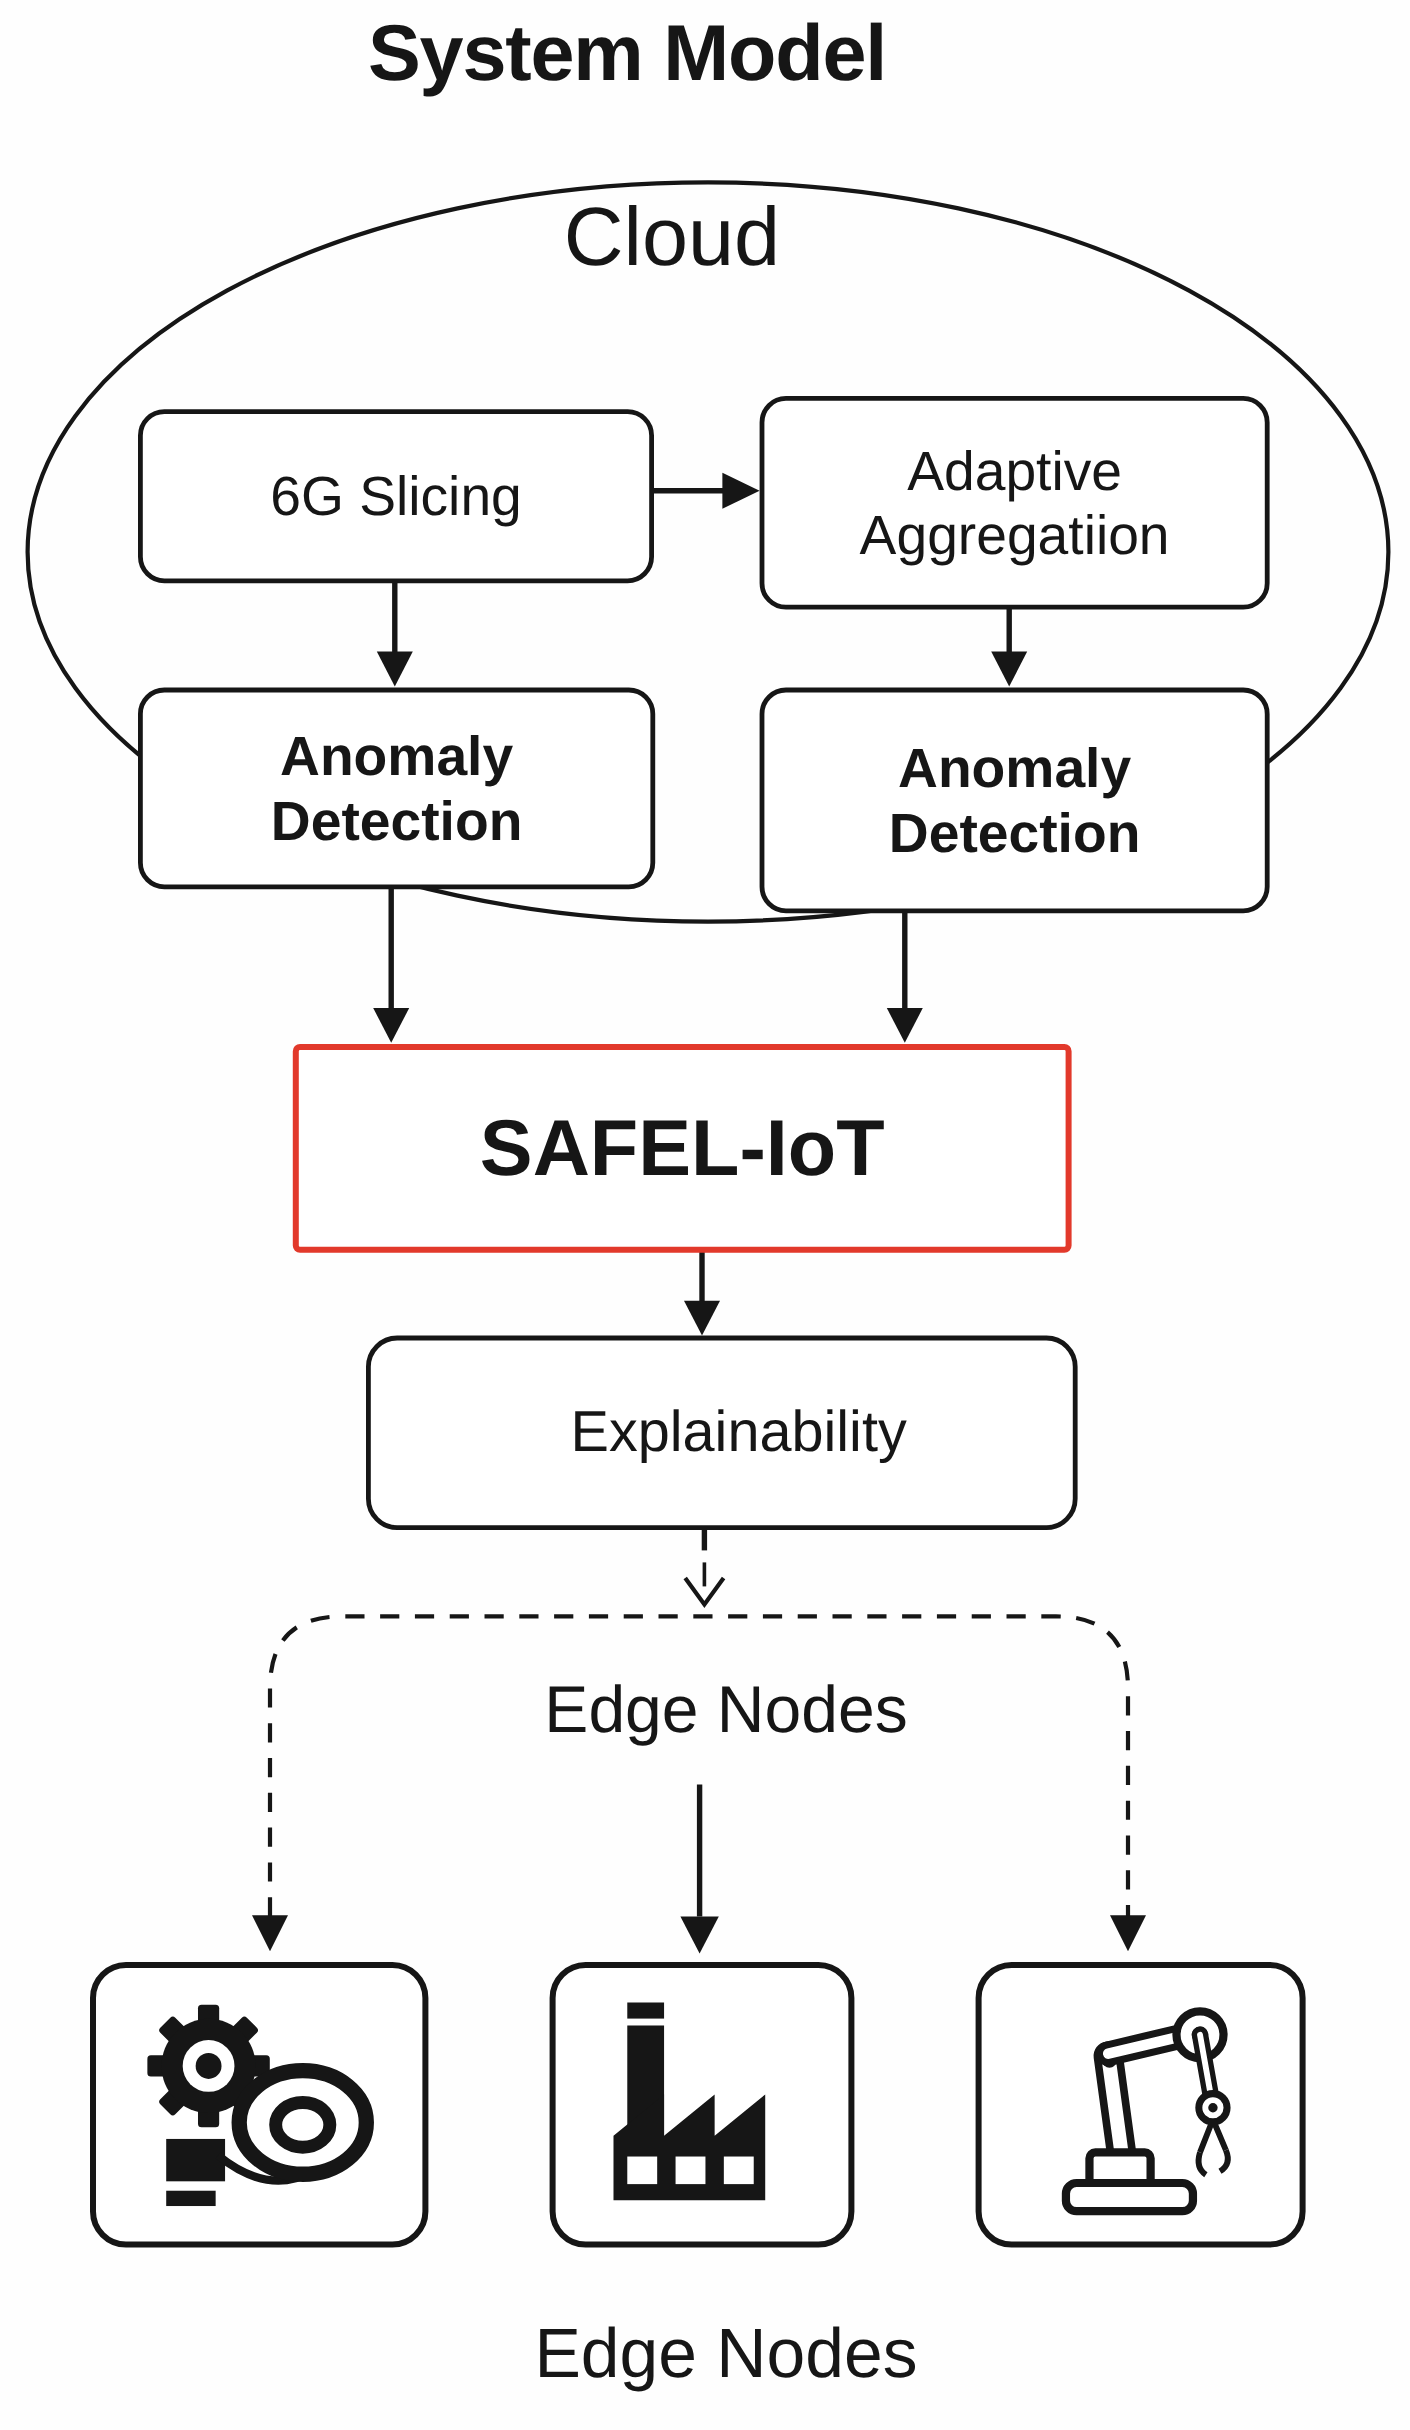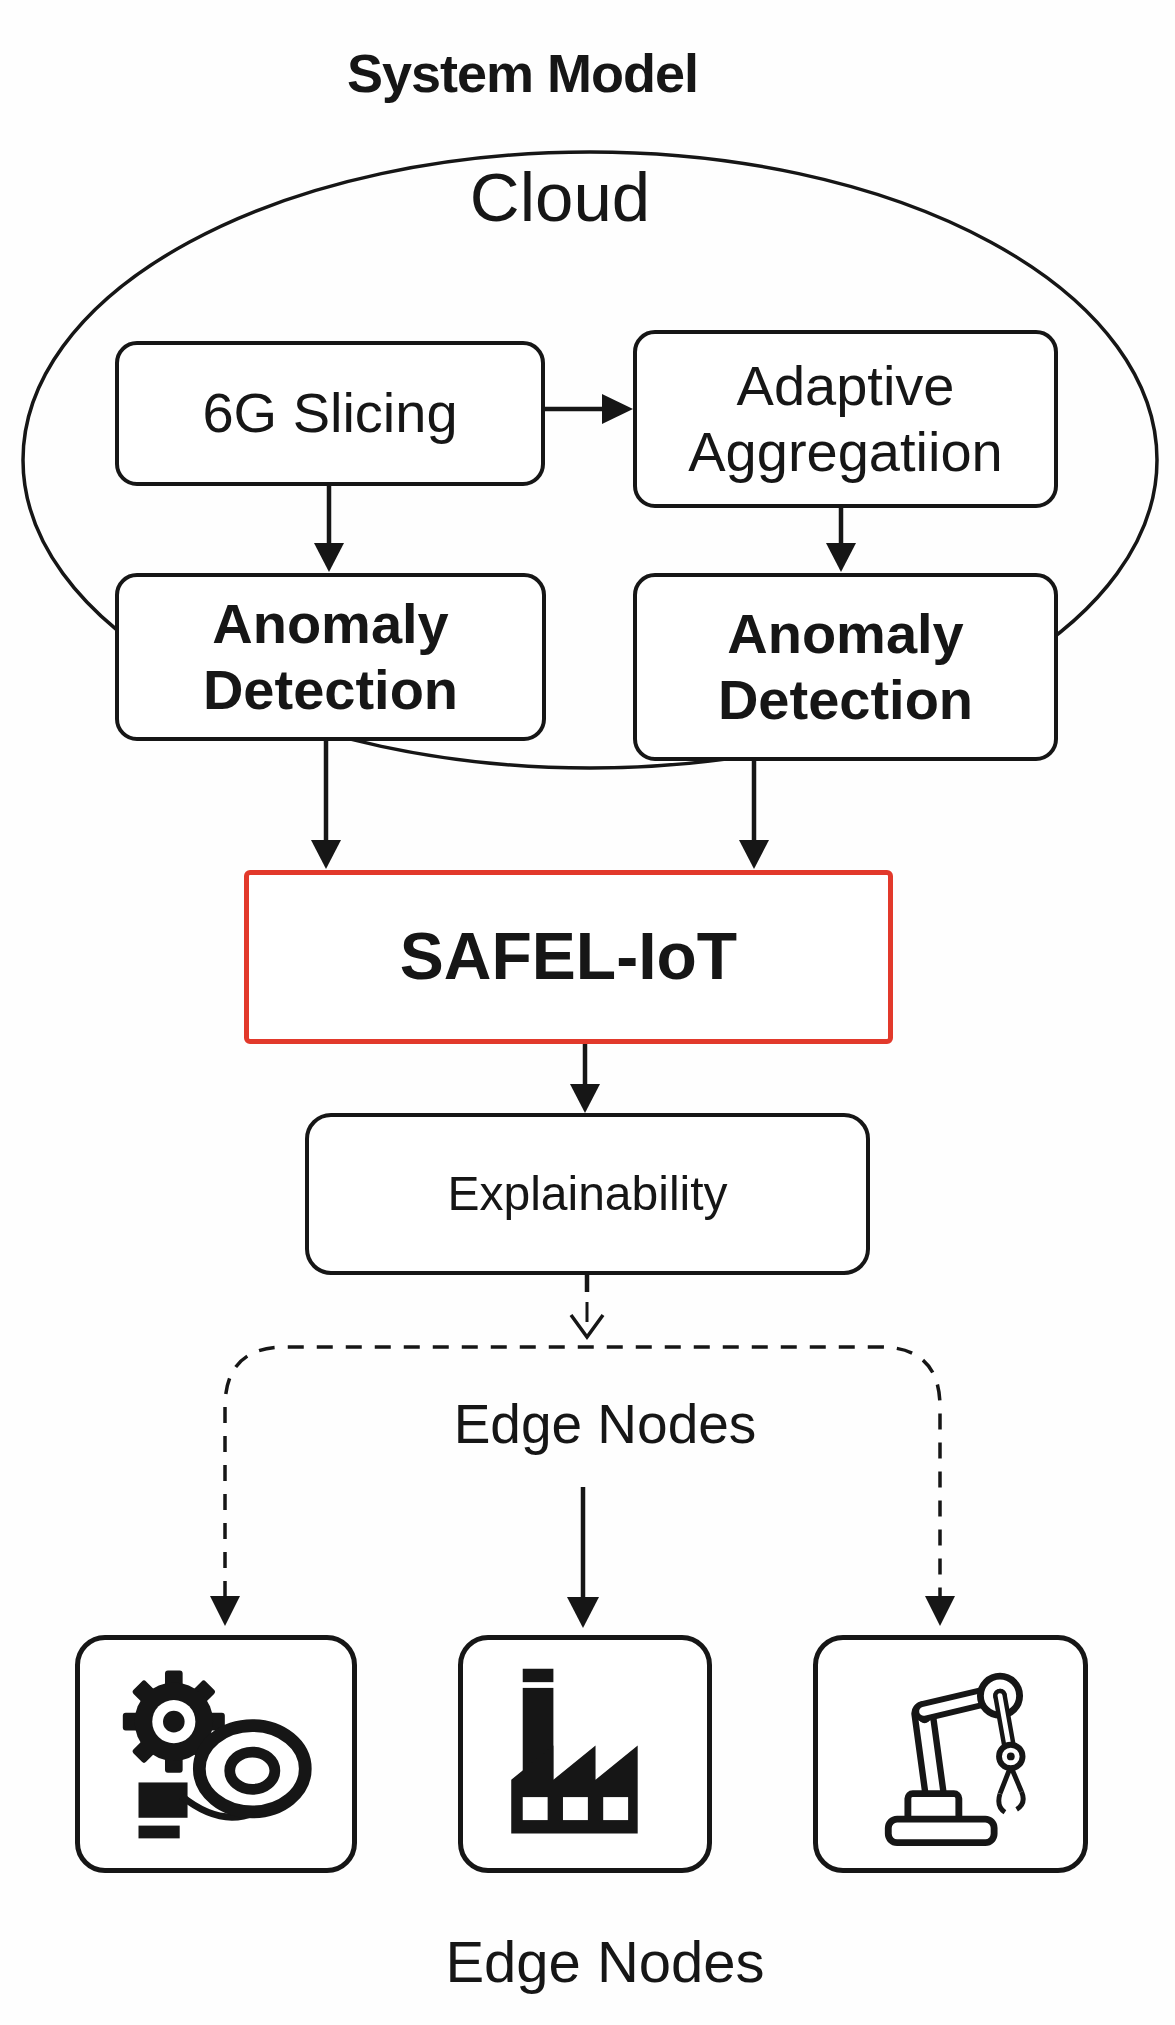--- a/index.html
+++ b/index.html
@@ -3,25 +3,25 @@
 <meta charset="utf-8">
 <style>
   :root { --accent-red:#e2392b; --ink:#161616; }
   html,body{margin:0;padding:0;background:#ffffff;}
   body{font-family:"Liberation Sans", sans-serif;color:var(--ink);}
   .canvas{position:relative;width:1175px;height:2025px;background:#fefefe;overflow:hidden;}
   .layer{position:absolute;left:0;top:0;}
   .stroke{stroke:var(--ink);}
   .fillink{fill:var(--ink);}
   .title{position:absolute;left:0;top:6px;width:1045px;text-align:center;
-         font-size:54px;font-weight:bold;letter-spacing:-1px;margin-top:36px;}
+         font-size:66px;font-weight:bold;letter-spacing:-1px;}
   .cloudlbl{position:absolute;left:310px;top:158px;width:500px;text-align:center;font-size:69px;}
   .node{position:absolute;background:#fff;border:4px solid var(--ink);border-radius:22px;
         display:flex;align-items:center;justify-content:center;text-align:center;
-        font-size:56px;line-height:1.18;}
+        font-size:46px;line-height:1.18;}
   .node span{display:inline-block;}
   .node.red{border:5px solid var(--accent-red);border-radius:6px;font-weight:bold;
             font-size:66px;letter-spacing:0px;}
   .wrap-narrow{max-width:260px;font-weight:bold;}
   .wrap-mid{max-width:330px;}
   .edgehdr{position:absolute;left:355px;top:1392px;width:500px;text-align:center;font-size:55px;}
   .devbox{position:absolute;background:#fff;border:5px solid var(--ink);border-radius:30px;
           display:flex;align-items:center;justify-content:center;}
   .footer{position:absolute;left:355px;top:1928px;width:500px;text-align:center;font-size:58px;}
 </style>
@@ -98,21 +98,21 @@
   </div>
 
   <div class="node" style="left:633px;top:573px;width:417px;height:180px;">
     <span class="wrap-narrow">Anomaly Detection</span>
   </div>
 
   <div class="node red" style="left:244px;top:870px;width:639px;height:164px;">
     <span>SAFEL-IoT</span>
   </div>
 
-  <div class="node" style="left:305px;top:1113px;width:557px;height:154px;border-radius:26px;font-size:48px;">
+  <div class="node" style="left:305px;top:1113px;width:557px;height:154px;border-radius:26px;font-size:48px;padding-left:28px;">
     <span>Explainability</span>
   </div>
 
   <div class="edgehdr">Edge Nodes</div>
 
   <div class="devbox" style="left:75px;top:1635px;width:272px;height:228px;">
     <svg width="206" height="188" viewBox="0 0 210 190">
       <g class="fillink" transform="translate(62,62)">
         <g>
           <rect x="-9" y="-52" width="18" height="22" rx="3"></rect>

